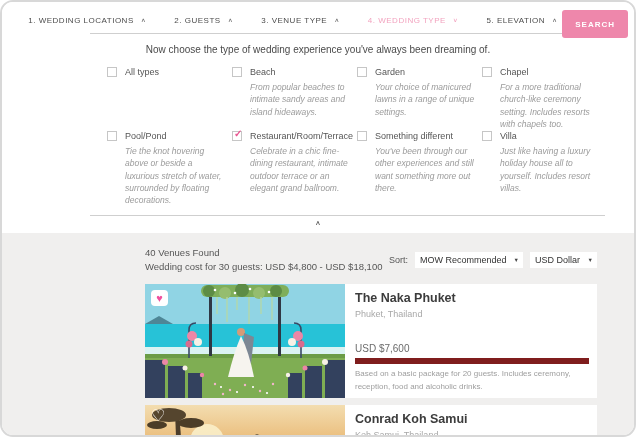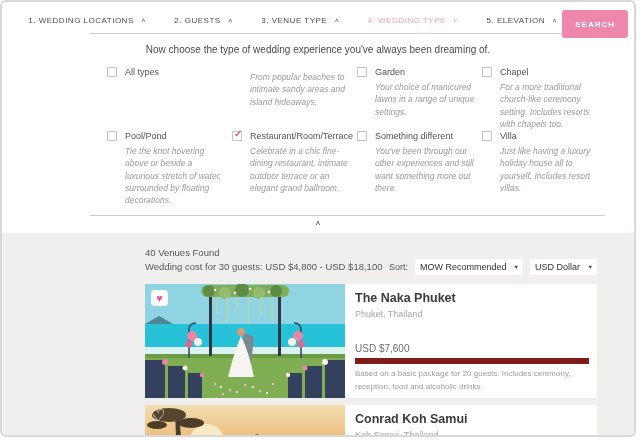--- a/index.html
+++ b/index.html
@@ -1,17 +1,17 @@
 <!DOCTYPE html>
 <html><head>
 <meta charset="utf-8">
 <style>
   * { margin:0; padding:0; box-sizing:border-box; }
   body { background:#fff; font-family:"Liberation Sans", sans-serif; }
-  .page { width:636px; height:437px; border:2px solid #d8d8d8; border-radius:6px;
+  .page { width:636px; height:437px; border:2px solid #d8d8d8; border-radius:13px;
           overflow:hidden; background:#fff; position:relative; }
 
   
   .panel { background:#fff; padding-top:8px; }
   .stepnav { height:20px; display:flex; align-items:center; justify-content:center;
              position:relative; padding:0 70px 0 20px; }
   .step { display:flex; align-items:center; padding:0 14px; cursor:pointer;
           font-size:8px; letter-spacing:.5px; color:#4c4c4c; white-space:nowrap; }
   .step .chev { font-size:7px; margin-left:7px; color:#6b6b6b; transform:scaleY(.8); }
   .step.active { color:#f2a3bf; }
@@ -35,21 +35,21 @@
   .fi-label { margin-left:8px; color:#555; white-space:nowrap; }
   .fi-desc { font-style:italic; color:#9b9b9b; font-size:8.5px; line-height:1.45;
              margin:4px 0 0 18px; width:103px; }
   .fi-desc:empty { display:none; }
   .bottomline { border:none; border-top:1px solid #cfcfcf; margin:8px 29px 0 88px; }
   .collapse { text-align:center; font-size:8px; color:#4a4a4a; margin-top:2px;
               padding-bottom:6px; cursor:pointer; transform:scaleY(.8); }
 
   
   .results { background:#f0efee; height:229px; padding:13px 0 0 143px; }
-  .results-head { width:452px; display:flex; align-items:flex-end;
+  .results-head { width:452px; display:flex; align-items:center;
                   justify-content:space-between; margin-bottom:9px; }
   .rh-left { font-size:9.5px; color:#565656; line-height:1.55; }
   .rh-right { display:flex; align-items:center; gap:7px; font-size:9px; color:#555; }
   .sel-wrap { position:relative; background:#fff; display:inline-flex; align-items:center; }
   .sel-wrap select { appearance:none; -webkit-appearance:none; border:none; background:transparent;
                      font-size:9px; color:#333; padding:3px 16px 3px 5px;
                      font-family:"Liberation Sans", sans-serif; cursor:pointer; }
   .sel-arrow { position:absolute; right:4px; font-size:5.5px; color:#444; pointer-events:none; }
 
   .card { width:452px; background:#fff; display:flex; margin-bottom:7px; cursor:pointer; }
@@ -108,20 +108,24 @@
 
     <div class="filter-grid">
       <div class="fi">
         <div class="fi-head">
           <span class="cb"></span>
           <span class="fi-label">All types</span>
         </div>
 
       </div>
       <div class="fi">
+        <div class="fi-head">
+          <span class="cb"></span>
+          <span class="fi-label">Beach</span>
+        </div>
         <p class="fi-desc">From popular beaches to intimate sandy areas and island hideaways.</p>
       </div>
       <div class="fi">
         <div class="fi-head">
           <span class="cb"></span>
           <span class="fi-label">Garden</span>
         </div>
         <p class="fi-desc">Your choice of manicured lawns in a range of unique settings.</p>
       </div>
       <div class="fi">

